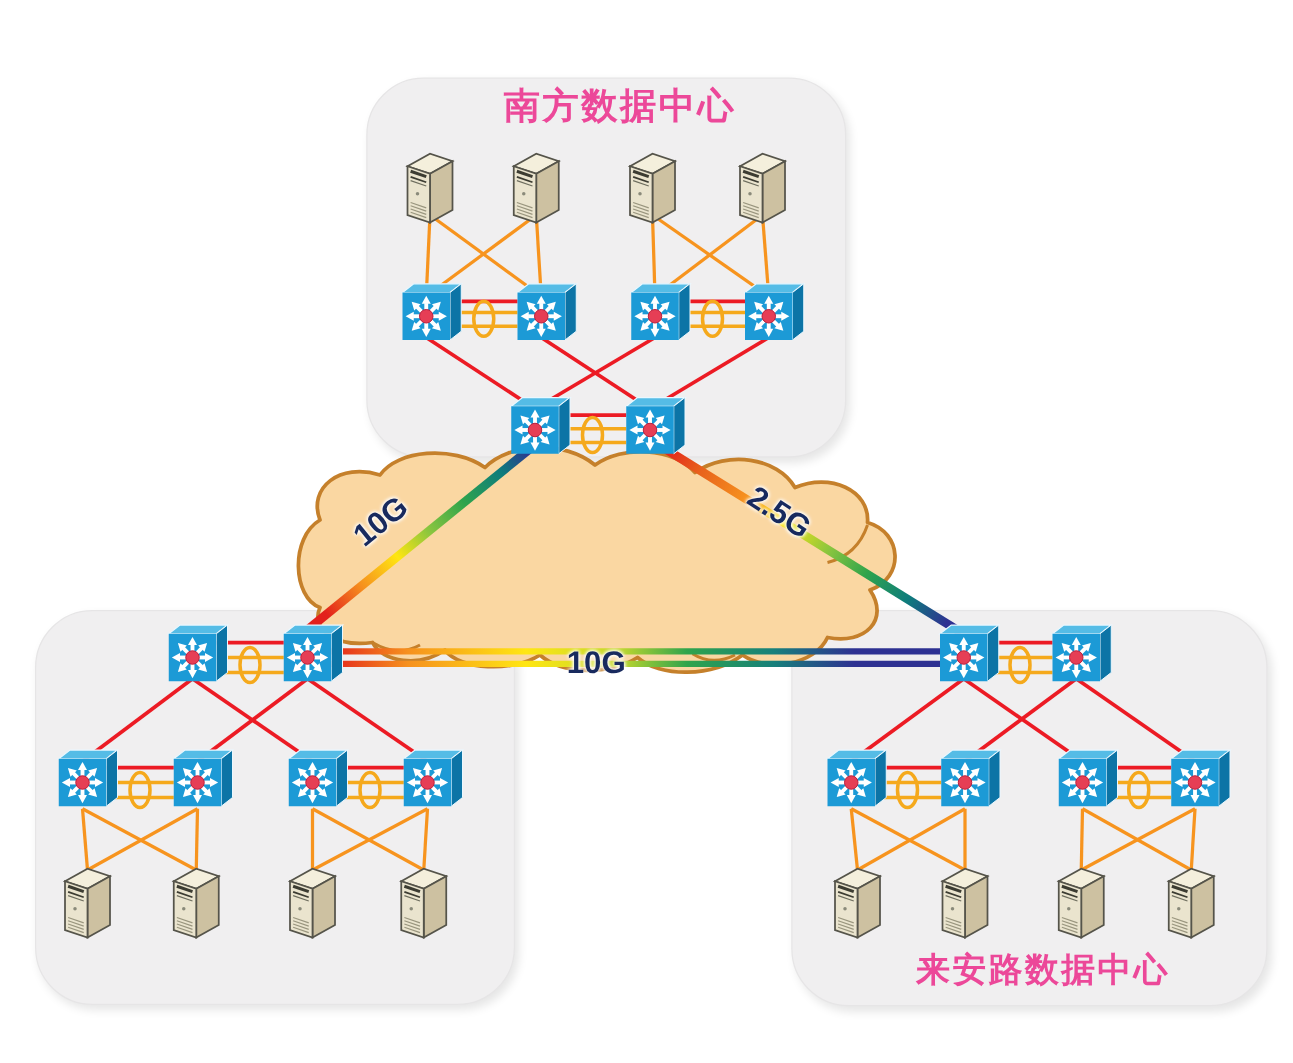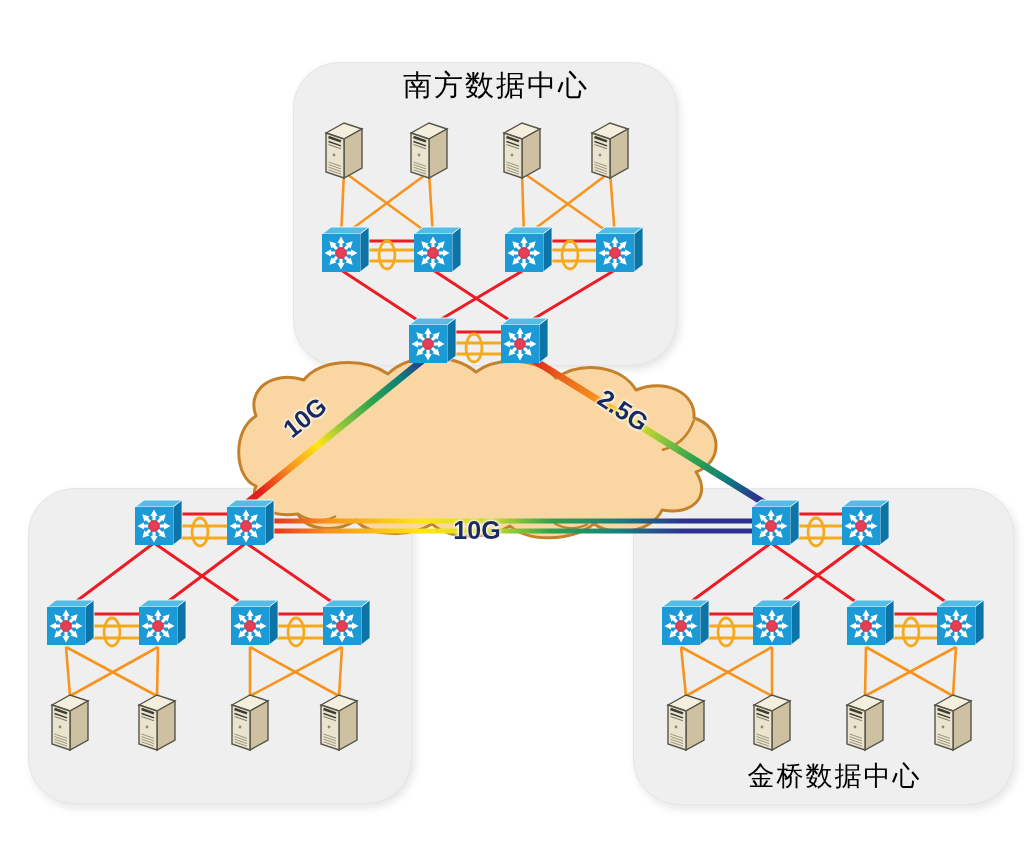--- a/index.html
+++ b/index.html
@@ -4,21 +4,21 @@
 <style>
   html,body{margin:0;padding:0;background:#fff;}
   .stage{position:relative;width:1034px;height:850px;background:#fff;overflow:hidden;
          font-family:"Liberation Sans","DejaVu Sans",sans-serif;}
   .panel{position:absolute;background:#F0EFF0;border:1px solid #E6E5E6;border-radius:46px;
          box-shadow:3px 4px 8px rgba(0,0,0,0.10);}
   #panel-south{left:293px;top:62px;width:382px;height:302px;}
   #panel-laianlu{left:28px;top:488px;width:382px;height:314px;}
   #panel-jinqiao{left:633px;top:488px;width:379px;height:315px;}
   .lines{position:absolute;left:0;top:0;}
-  .dc-title{position:absolute;text-align:center;font-weight:normal;color:#000000;
+  .dc-title{position:absolute;text-align:center;font-weight:bold;color:#ec4899;
             letter-spacing:2px;line-height:1.05;}
   #title-south{left:305px;top:70px;width:382px;font-size:29px;}
   #title-laianlu{left:40px;top:760px;width:382px;font-size:27px;}
   #title-jinqiao{left:645px;top:762px;width:379px;font-size:27px;}
   .link-label{position:absolute;font-weight:bold;color:#182A5E;font-size:25px;
               text-shadow:0 0 3px #fff,0 0 3px #fff,0 0 4px #fff;white-space:nowrap;}
   #label-10g-left{left:272px;top:403px;width:66px;text-align:center;transform:rotate(-39deg);}
   #label-25g-right{left:585px;top:396px;width:76px;text-align:center;transform:rotate(33deg);}
   #label-10g-horizontal{left:447px;top:516px;width:60px;text-align:center;}
 </style>
@@ -255,19 +255,19 @@
     </g>
     <g>
       <use href="#srv" x="664" y="690"></use>
       <use href="#srv" x="750" y="690"></use>
       <use href="#srv" x="843" y="690"></use>
       <use href="#srv" x="931" y="690"></use>
     </g>
   </svg>
 
   <div class="dc-title" id="title-south">南方数据中心</div>
-  <div class="dc-title" id="title-jinqiao">金桥数据中心</div>
+  <div class="dc-title" id="title-jinqiao">来安路数据中心</div>
 
   <div class="link-label" id="label-10g-left">10G</div>
   <div class="link-label" id="label-25g-right">2.5G</div>
   <div class="link-label" id="label-10g-horizontal">10G</div>
 
 </div>
 
 </body></html>

